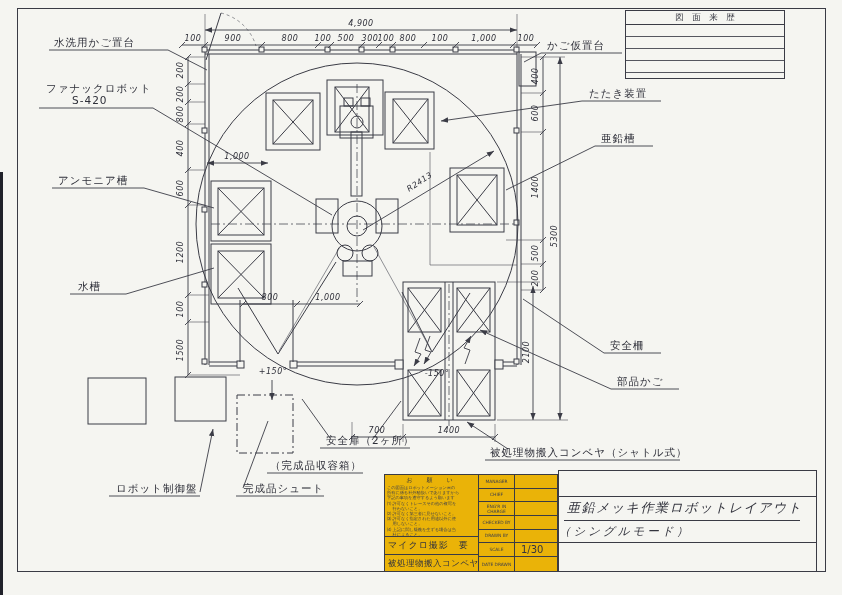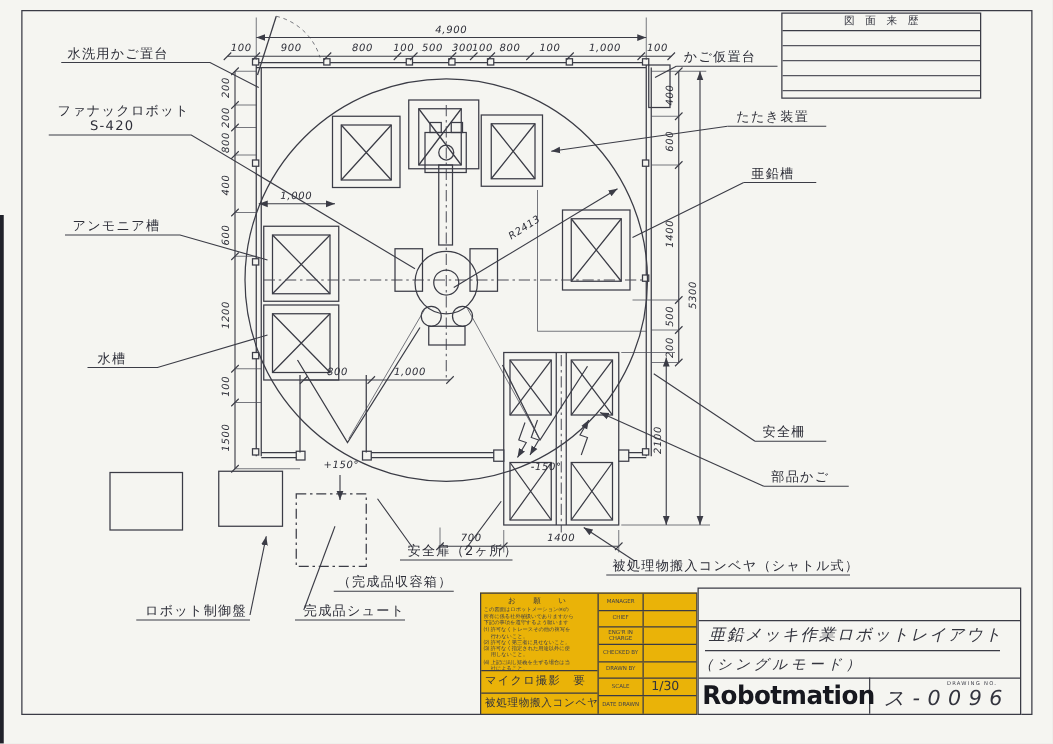--- a/index.html
+++ b/index.html
@@ -363,21 +363,14 @@
         </div>
     </div>
   </div>
 
   <div class="tblock">
     <div class="tb-hline" style="top:25px"></div>
     <div class="tb-title">亜鉛メッキ作業ロボットレイアウト</div>
     <div class="tb-underline"></div>
     <div class="tb-sub">（シングルモード）</div>
     <div class="tb-hline" style="top:71px"></div>
-    <div class="tb-bottom">
-      <div class="tb-logo">Robotmation</div>
-      <div class="tb-dno">
-        <div class="tb-dno-label">DRAWING NO.</div>
-        <div class="tb-dno-value">ス-0096</div>
-      </div>
-    </div>
   </div>
 </div>
 
 </body></html>

